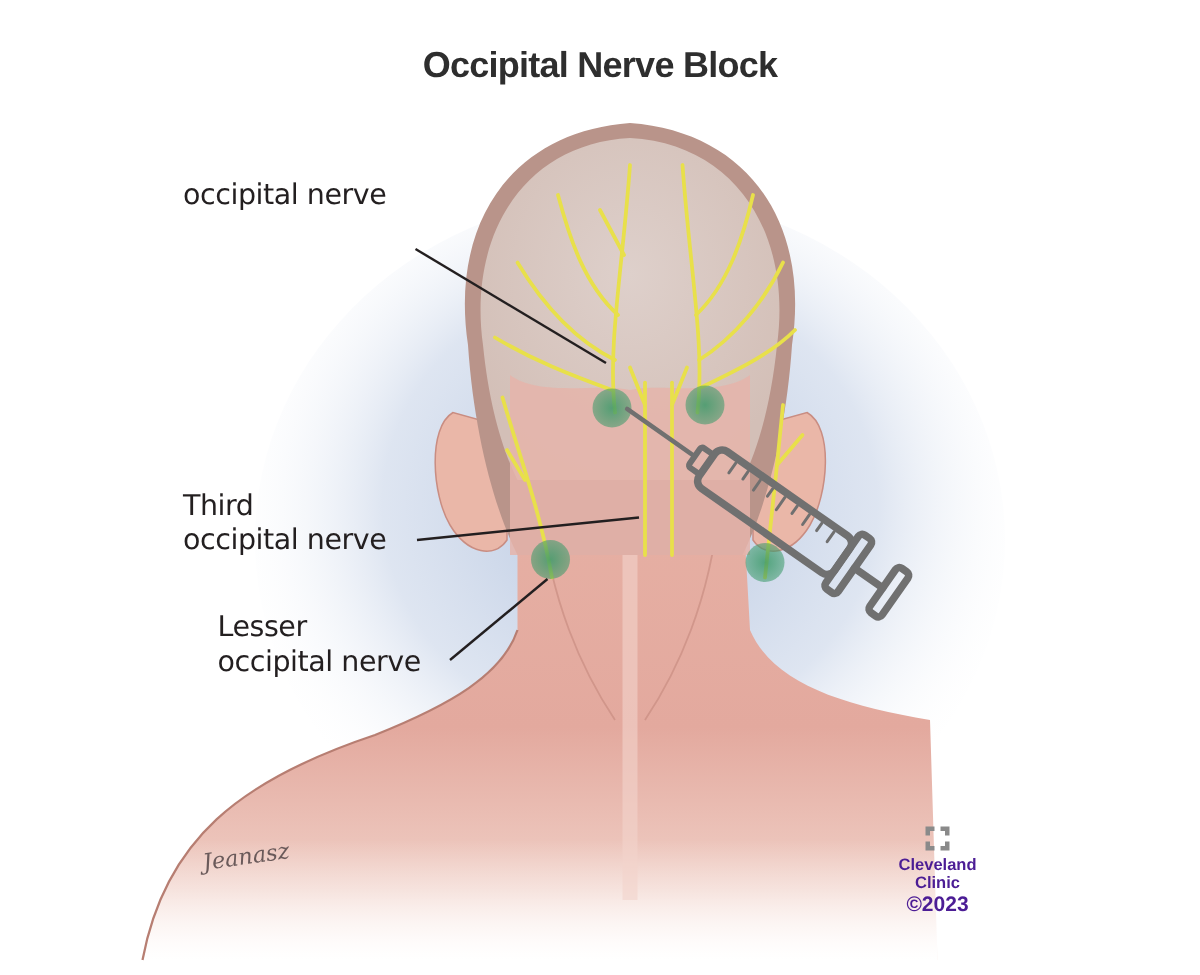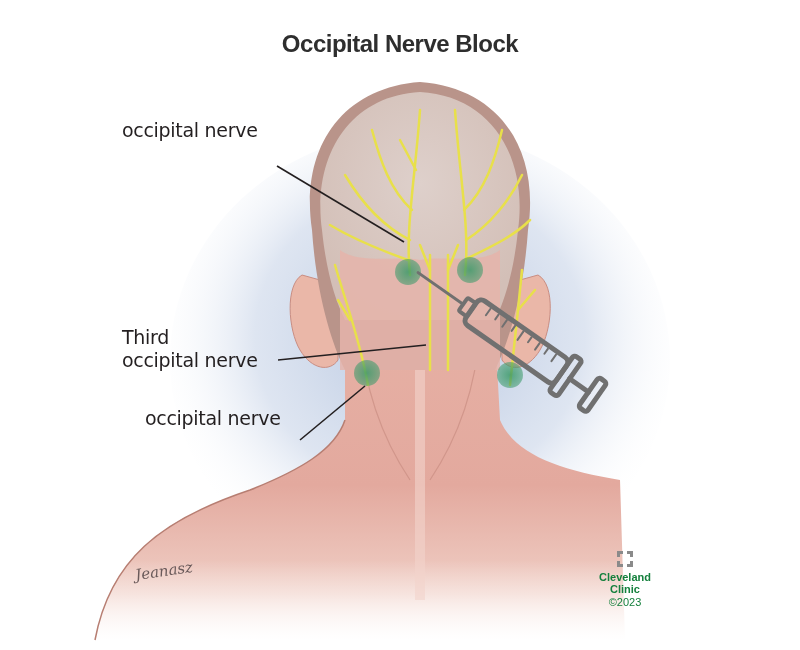--- a/index.html
+++ b/index.html
@@ -14,25 +14,25 @@
     font-size:24px; color:#2e2e2e; letter-spacing:-0.5px;
   }
   .art { position:absolute; left:0; top:0; width:800px; height:650px; }
   .label {
     position:absolute; font-family:"DejaVu Sans", sans-serif;
     font-size:19px; line-height:23px; color:#231f20; letter-spacing:-0.3px;
   }
   .label span { display:block; }
   .logo {
     position:absolute; left:590px; top:549px; width:70px; text-align:center;
-    color:#15803d; font-family:"Liberation Sans", sans-serif;
+    color:#4c1d95; font-family:"Liberation Sans", sans-serif;
   }
   .logo .mark { width:20px; height:20px; margin:0 auto 2px auto; position:relative; }
   .logo .name { font-size:11px; font-weight:bold; line-height:12px; }
-  .logo .year { font-size:11px; line-height:14px; }
+  .logo .year { font-size:14px; line-height:14px;font-weight:bold; }
   .signature {
     position:absolute; left:135px; top:562px; font-family:"DejaVu Serif", serif;
     font-style:italic; font-size:15px; color:#6a5a5a; transform:rotate(-8deg);
   }
 </style>
 </head>
 <body>
 
 <svg class="art" viewBox="0 0 800 650" xmlns="http://www.w3.org/2000/svg">
   <defs>
@@ -142,20 +142,21 @@
 <div class="label" style="left:122px; top:119px;">
   <span>occipital nerve</span>
 </div>
 
 <div class="label" style="left:122px; top:326px;">
   <span>Third</span>
   <span>occipital nerve</span>
 </div>
 
 <div class="label" style="left:145px; top:407px;">
+  <span>Lesser</span>
   <span>occipital nerve</span>
 </div>
 
 <div class="signature">Jeanasz</div>
 
 <div class="logo">
   <div class="mark">
     <svg width="20" height="20" viewBox="0 0 20 20">
       <path d="M2,2 H8 V5 H5 V8 H2 Z M12,2 H18 V8 H15 V5 H12 Z M2,12 H5 V15 H8 V18 H2 Z M15,12 H18 V18 H12 V15 H15 Z" fill="#8a8a8a"></path>
     </svg>

